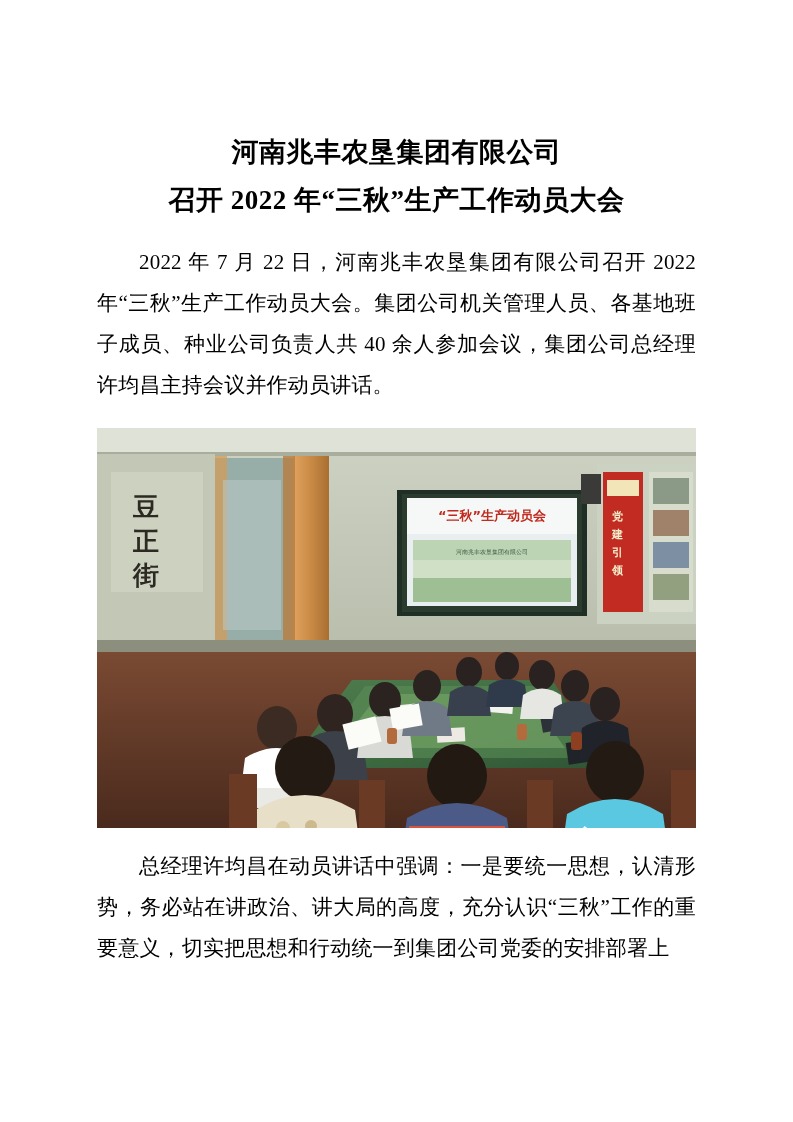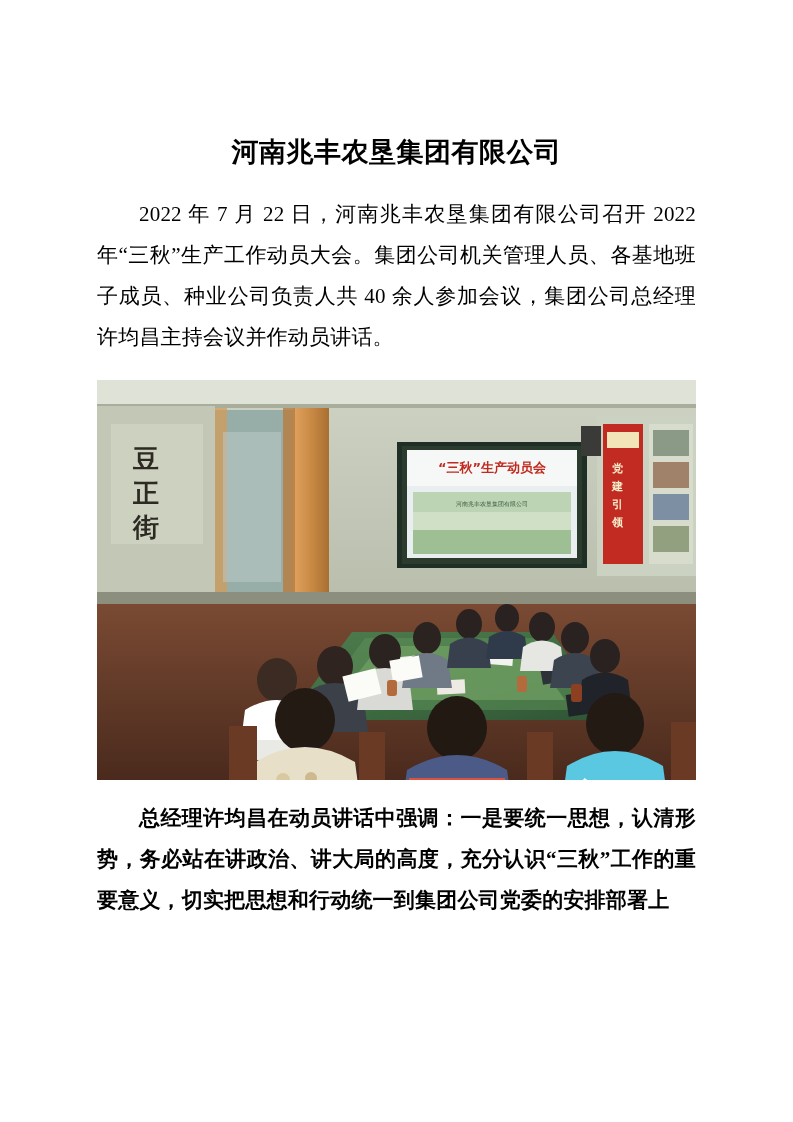--- a/index.html
+++ b/index.html
@@ -48,30 +48,30 @@
     width: 599px;
     height: 400px;
     position: relative;
     overflow: hidden;
     background: #5d6b63;
   }
   .figure svg {
     display: block;
   }
   .para-after {
-    font-weight: bold;
   }
 </style>
 </head>
 <body>
 
 <div class="page">
 
   <h1 class="doc-title">
     <span class="line">河南兆丰农垦集团有限公司</span>
+    <span class="line">召开 2022 年“三秋”生产工作动员大会</span>
   </h1>
 
   <p class="body-para">2022 年 7 月 22 日，河南兆丰农垦集团有限公司召开 2022 年“三秋”生产工作动员大会。集团公司机关管理人员、各基地班子成员、种业公司负责人共 40 余人参加会议，集团公司总经理许均昌主持会议并作动员讲话。</p>
 
   <div class="figure">
     <svg width="599" height="400" viewBox="0 0 599 400" xmlns="http://www.w3.org/2000/svg">
       <defs>
         <linearGradient id="wallg" x1="0" y1="0" x2="0" y2="1">
           <stop offset="0%" stop-color="#cfd3c4"></stop>
           <stop offset="100%" stop-color="#b9bead"></stop>

